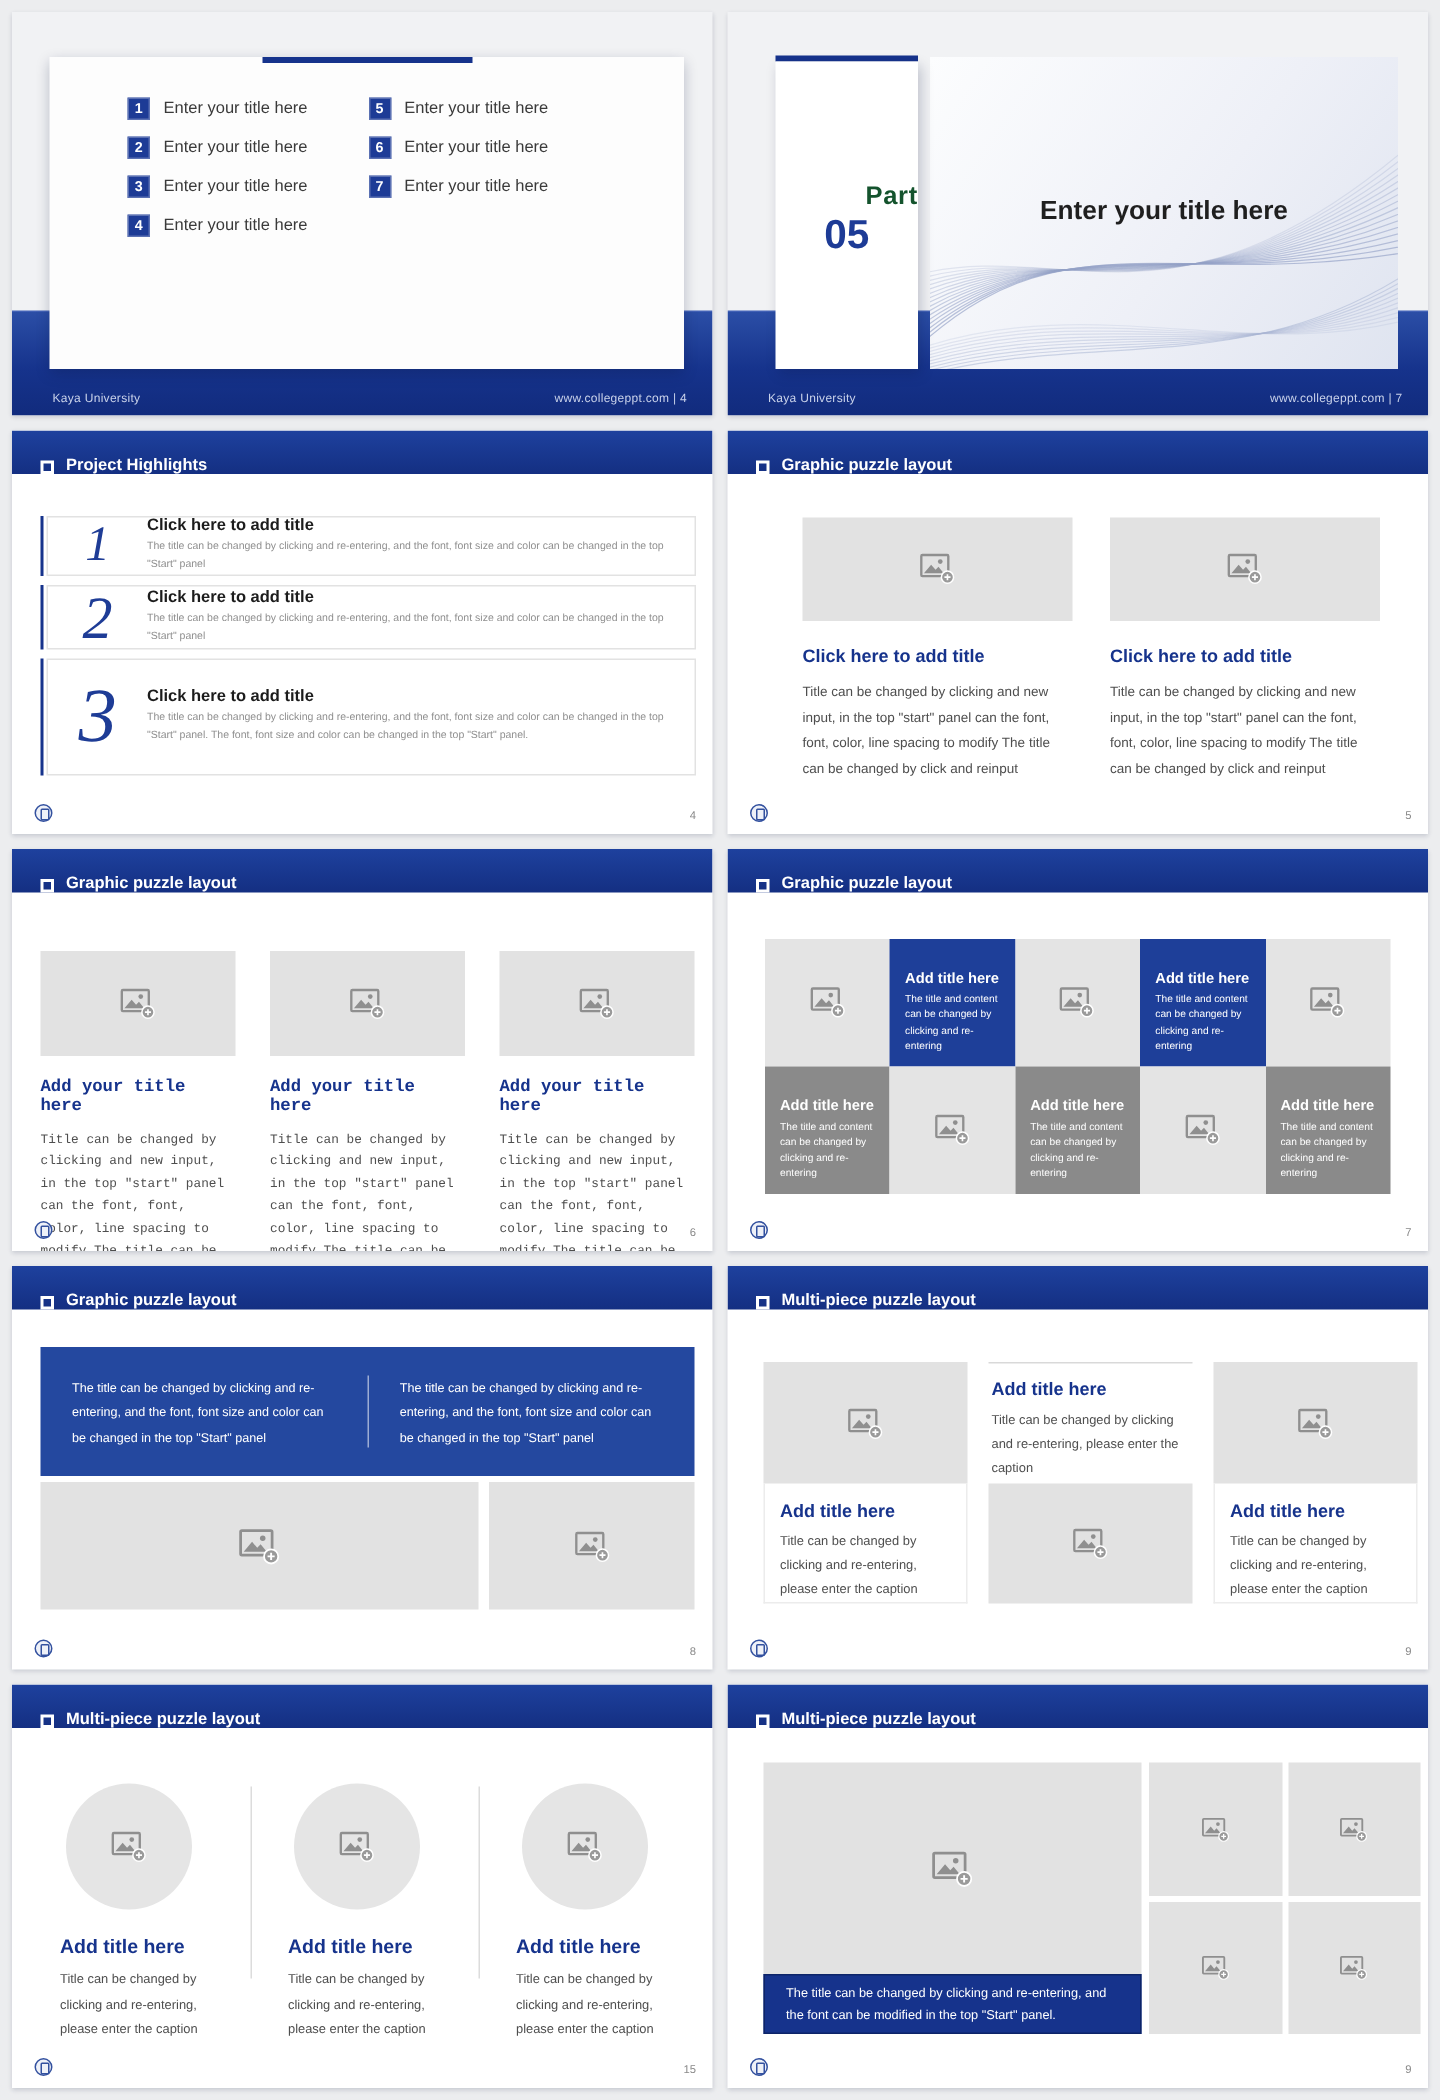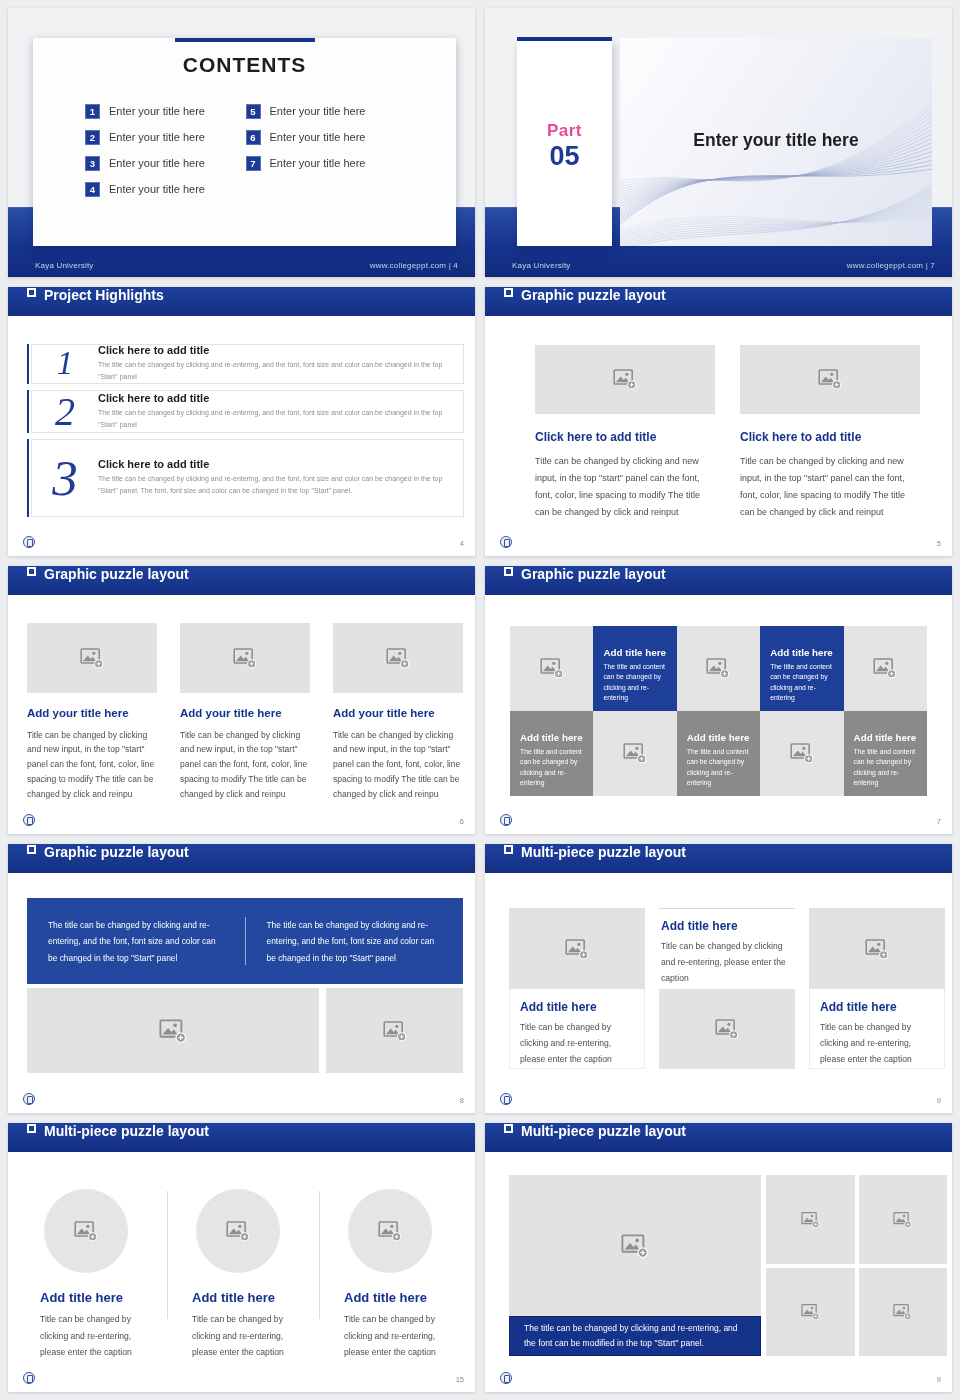--- a/index.html
+++ b/index.html
@@ -26,33 +26,33 @@
   .toc { margin:21px 50px 0 52px; display:grid; grid-auto-flow:column;
          grid-template-rows:repeat(4,26px); grid-template-columns:1fr 1fr; }
   .toc-item { display:flex; align-items:center; gap:9px; font-size:11px; color:#3a3a3a; }
   .toc-num { flex:none; width:15px; height:15px; background:#1d3b96; color:#fff; font-size:9.5px;
              font-weight:bold; display:flex; align-items:center; justify-content:center;
              box-shadow:inset 0 0 0 1px rgba(255,255,255,.28); }
 
   .part-bar { position:absolute; left:32px; top:29px; width:95px; height:4px; background:#16338c; }
   .part-panel { position:absolute; left:32px; top:33px; width:95px; height:205px; background:#fff;
                 box-shadow:2px 3px 8px rgba(10,20,60,.22); text-align:center; }
-  .part-label { margin-top:80px; font-size:17px; font-weight:bold; color:#ec4899; letter-spacing:.5px; }
+  .part-label { margin-top:80px; font-size:17px; font-weight:bold; color:#14532d; letter-spacing:.5px;text-align:right; }
   .part-num { font-size:27px; font-weight:bold; color:#1d3b96; line-height:1.15; }
   .part-main { position:absolute; left:135px; top:30px; width:312px; height:208px; overflow:hidden;
                background:linear-gradient(125deg,#fcfdfe 0%, #eef0f7 55%, #dfe4f0 100%); }
   .part-title { position:absolute; top:92px; width:100%; text-align:center; font-size:17.5px;
                 font-weight:bold; color:#1f1f1f; }
   .waves { position:absolute; left:0; top:0; width:100%; height:100%; }
 
   
   .chead { position:absolute; top:0; left:0; right:0; height:29px;
            background:linear-gradient(180deg,#1e419e 0%, #142f82 100%);
-           display:flex; align-items:flex-start; gap:8px; padding-left:19px;
-           color:#fff; font-weight:bold; font-size:14px; }
+           display:flex; align-items:flex-end; gap:8px; padding-left:19px;
+           color:#fff; font-weight:bold; font-size:11px; }
   .chead-sq { flex:none; width:9px; height:9px; border:2px solid #fff; margin-top:1px; }
   .cbody { position:absolute; top:29px; left:0; right:0; bottom:0; }
   .seal { position:absolute; left:15px; bottom:8px; width:12px; height:12px; border-radius:50%;
           border:1px solid #33519f; background:#eef1f8; }
   .seal::after { content:""; position:absolute; left:3px; top:2px; width:4px; height:6px;
                  border:1px solid #33519f; border-radius:1px; }
   .pagenum { position:absolute; right:11px; bottom:8px; font-size:7.5px; color:#8a8a8a; }
 
   .ph-icon { display:inline-block; line-height:0; }
   .ph-s { width:19px; } .ph-m { width:24px; } .ph-l { width:28px; }
@@ -72,21 +72,21 @@
 
   
   .p5 { display:flex; gap:25px; padding:29px 32px 0 50px; }
   .p5col { width:180px; }
   .imgbox { background:#e2e2e2; display:flex; align-items:center; justify-content:center; }
   .p5img { height:69px; }
   .col-title { margin-top:16px; font-size:12px; font-weight:bold; color:#16338c; }
   .col-body { margin-top:9px; font-size:9px; color:#4e4e4e; line-height:1.9; }
 
   
-  .p6 { display:flex; gap:23px; padding:28px 12px 0 19px; }
+  .p6 { display:flex; gap:23px; padding:39px 12px 0 19px;font-family:Liberation Mono, monospace; }
   .p6col { flex:1; }
   .p6img { height:70px; }
   .p6 .col-title { margin-top:14px; font-size:11.5px; }
   .p6 .col-body { font-size:8.5px; line-height:1.75; }
 
   
   .p7 { display:grid; grid-template-columns:repeat(5,1fr); margin:31px 25px 0 25px; }
   .tile { height:85px; }
   .tile-img { background:#e4e4e4; display:flex; align-items:center; justify-content:center; }
   .tile-blue { background:#1e3f99; color:#fff; padding:21px 7px 0 10px; }
@@ -132,21 +132,20 @@
 </style>
 </head>
 <body>
 
 <div class="grid">
 
   <div class="slide title-slide">
     <div class="band"></div>
     <div class="card">
       <div class="card-bar"></div>
-      <div class="contents-title">CONTENTS</div>
       <div class="toc">
         <div class="toc-item">
             <span class="toc-num">1</span>
             <span>Enter your title here</span>
           </div>
         <div class="toc-item">
             <span class="toc-num">2</span>
             <span>Enter your title here</span>
           </div>
         <div class="toc-item">

